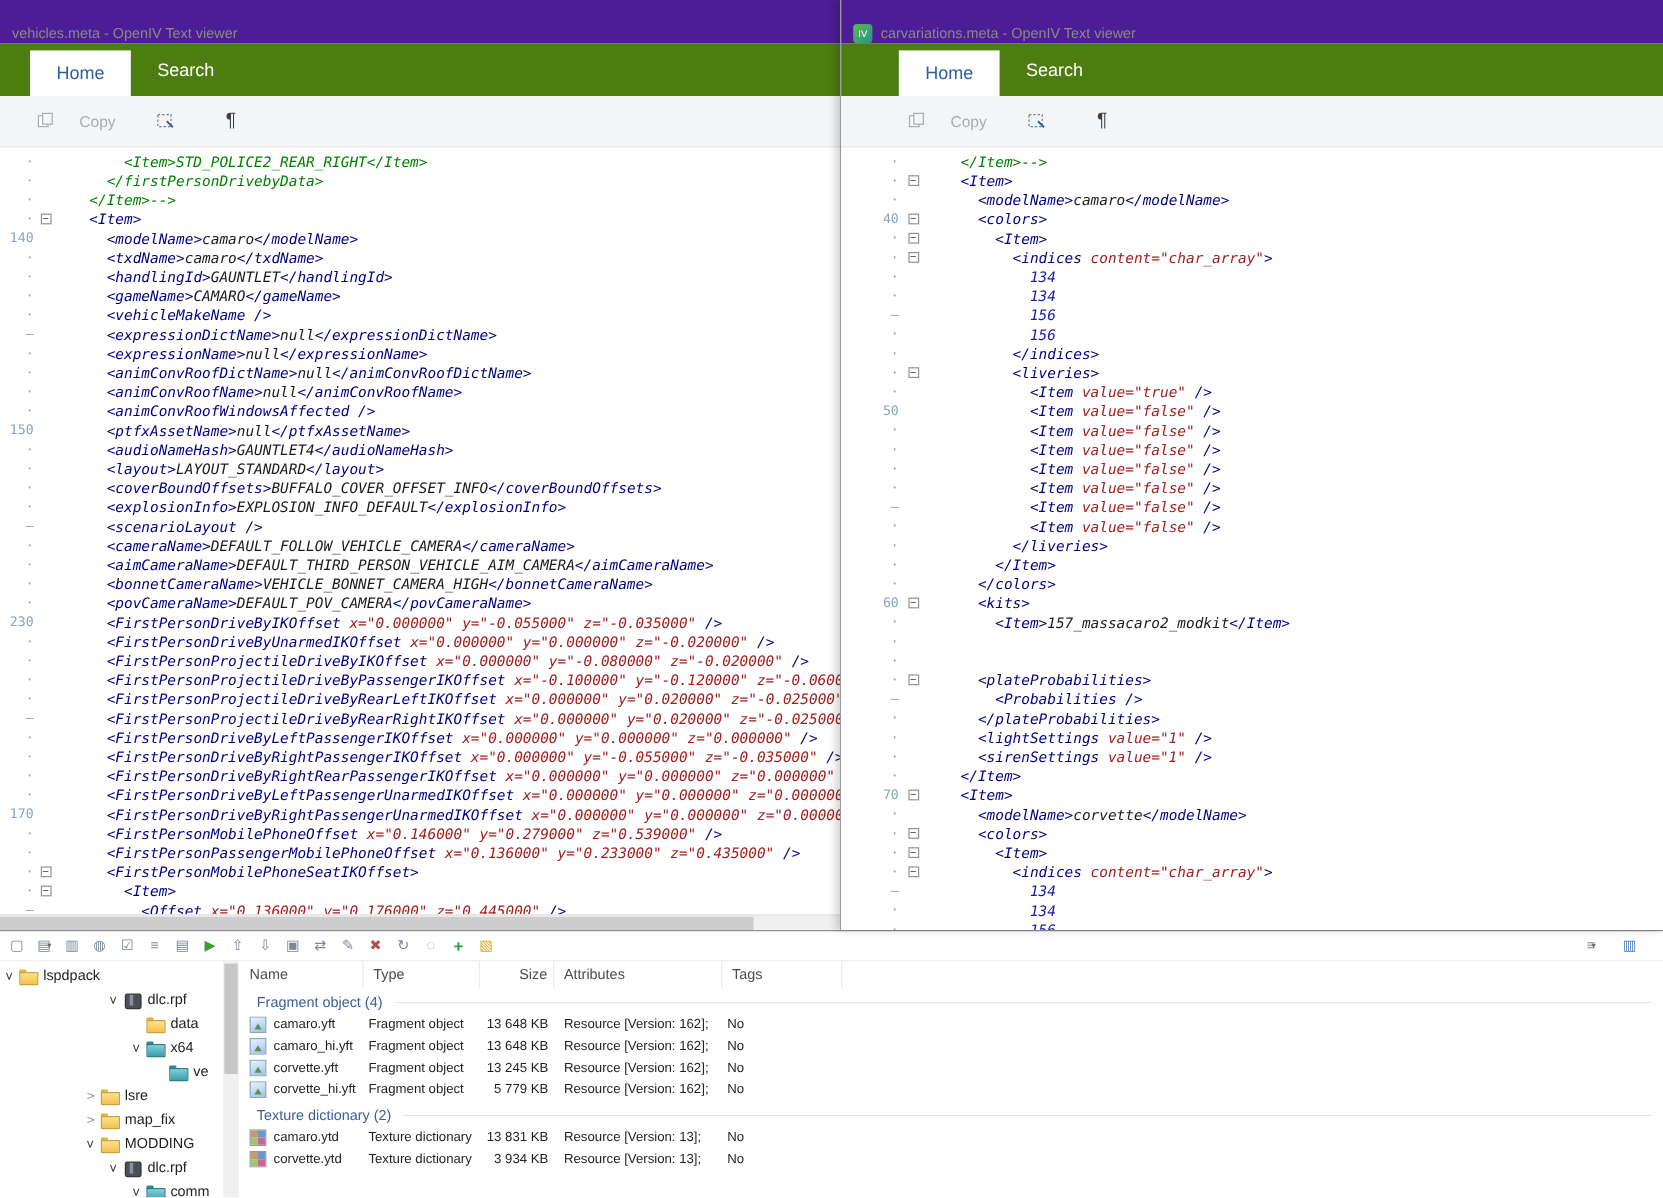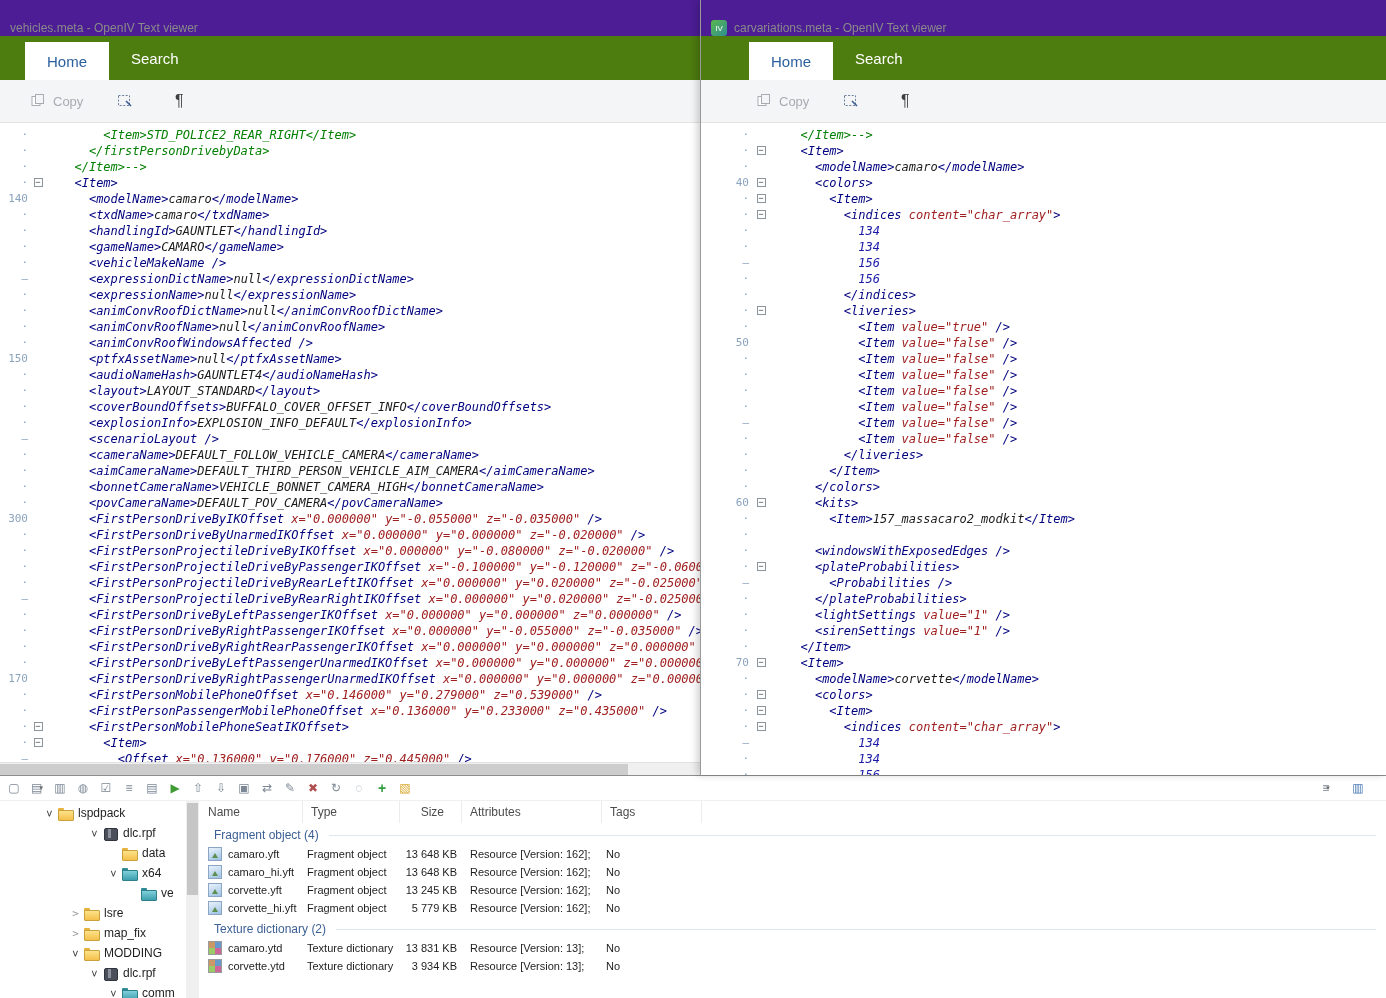--- a/index.html
+++ b/index.html
@@ -9,21 +9,21 @@
   #win-right{left:700px;width:686px;z-index:2;border-left:1px solid #9a9a9a;box-shadow:-3px 0 7px rgba(0,0,0,.18)}
   .titlebar{height:36px;display:flex;align-items:flex-end;padding:4px 0 0 10px;gap:7px;background:#4c1d95}
   .title{font-size:12px;color:#8a8a8a;line-height:15px}
   .appicon{width:16px;height:16px;border-radius:3px;background:linear-gradient(135deg,#5cb84d,#2e8f92);color:#fff;font-size:8px;font-weight:normal;display:flex;align-items:center;justify-content:center;flex:0 0 16px}
   .ribbon{height:44px;background:#4d7c0f;display:flex;padding-left:25px}
   #win-right .ribbon{padding-left:48px}
   .tab{padding:0 22px;display:flex;align-items:center;color:#fff;font-size:15px;cursor:default}
   .tab.active{background:#fff;color:#2b5f9e;margin-top:6px}
   .tools{height:43px;background:#f4f5f7;border-bottom:1px solid #e4e4e4;display:flex;align-items:center;padding-left:30px;gap:30px}
   #win-right .tools{padding-left:55px}
-  .copybtn{display:flex;align-items:center;gap:7px;color:#a7acb2;font-size:13px;background:none;border:none}
+  .copybtn{display:flex;align-items:center;gap:20px;color:#a7acb2;font-size:13px;background:none;border:none}
   .iconbtn{background:none;border:none;display:flex;align-items:center;justify-content:center;width:24px;height:24px}
   .pilcrow{font-size:16px;color:#3f3f3f;background:none;border:none;width:24px;height:24px}
   .editor{position:absolute;left:0;right:0;top:123px;bottom:13px;overflow:hidden;background:#fff;padding-top:4px;cursor:text}
   #win-right .editor{bottom:0}
   .cl{display:flex;height:16px;font:12px "DejaVu Sans Mono","Liberation Mono",monospace}
   .g{flex:0 0 28px;text-align:right;font-size:11px;color:#8ba3bd;line-height:16px}
   #win-right .g{flex-basis:48px}
   .fz{flex:0 0 20px;display:flex;justify-content:center}
   #win-right .fz{flex-basis:24px}
   .fb{width:9px;height:9px;border:1px solid #8b939b;background:#fff;font:9px/7px "Liberation Sans",sans-serif;color:#333;text-align:center;margin-top:3px;cursor:pointer}
@@ -49,21 +49,21 @@
   .folder-teal::before{background:#2e8a96}
   .folder-teal::after{background:linear-gradient(#7fd0da,#3d9fae);border-color:#2e7f8a}
   .rpf::before{content:"";position:absolute;left:2px;top:3px;width:12px;height:11px;background:#4a4f5a;border:1px solid #30343c;border-radius:2px}
   .rpf::after{content:"";position:absolute;left:6px;top:4px;width:3px;height:9px;background:#8a909c}
   .tree-scroll{position:absolute;left:186px;top:0;width:13px;bottom:0;background:#f0f0f0}
   .tree-scroll .thumb{margin:2px 1px;height:92px;background:#c6c6c6}
   #files{position:absolute;left:200px;right:0;top:0;bottom:0;overflow:hidden}
   .fhead,.frow{display:grid;grid-template-columns:103px 97px 62px 140px 100px;align-items:center}
   .fhead{height:22px;font-size:12px;color:#4c4c4c}
   .hc{padding-left:8px;border-right:1px solid #ececec;height:100%;display:flex;align-items:center}
-  .hc.size{justify-content:flex-end;padding-right:17px}
+  .hc.size{justify-content:flex-end;padding-right:5px}
   .frow{height:18px;font-size:11px;color:#1e1e1e}
   .fc{white-space:nowrap;overflow:hidden}
   .fc.name{display:flex;align-items:center;padding-left:8px}
   .fc.type{padding-left:4px}
   .fc.size{text-align:right;padding-right:5px}
   .fc.attrs{padding-left:8px}
   .fc.tags{padding-left:4px}
   .ficon{width:14px;height:14px;flex:0 0 14px;position:relative;margin-right:6px}
   .yft{background:linear-gradient(160deg,#eaf2fb 0%,#bcd6ee 60%,#9cc0e4 100%);border:1px solid #8aa6c4}
   .yft::after{content:"";position:absolute;left:3px;bottom:2px;border-left:3px solid transparent;border-right:3px solid transparent;border-bottom:5px solid #5f8f4e}
@@ -220,21 +220,21 @@
         <span class="g">·</span>
         <span class="fz"></span>
         <span class="cd"><span class="tx">    </span><span class="tg">&lt;bonnetCameraName&gt;</span><span class="tx">VEHICLE_BONNET_CAMERA_HIGH</span><span class="tg">&lt;/bonnetCameraName&gt;</span></span>
       </div>
       <div class="cl">
         <span class="g">·</span>
         <span class="fz"></span>
         <span class="cd"><span class="tx">    </span><span class="tg">&lt;povCameraName&gt;</span><span class="tx">DEFAULT_POV_CAMERA</span><span class="tg">&lt;/povCameraName&gt;</span></span>
       </div>
       <div class="cl">
-        <span class="g">300</span>
+        <span class="g">230</span>
         <span class="fz"></span>
         <span class="cd"><span class="tx">    </span><span class="tg">&lt;FirstPersonDriveByIKOffset </span><span class="at">x="0.000000"</span><span class="tg"> </span><span class="at">y="-0.055000"</span><span class="tg"> </span><span class="at">z="-0.035000"</span><span class="tg"> /&gt;</span></span>
       </div>
       <div class="cl">
         <span class="g">·</span>
         <span class="fz"></span>
         <span class="cd"><span class="tx">    </span><span class="tg">&lt;FirstPersonDriveByUnarmedIKOffset </span><span class="at">x="0.000000"</span><span class="tg"> </span><span class="at">y="0.000000"</span><span class="tg"> </span><span class="at">z="-0.020000"</span><span class="tg"> /&gt;</span></span>
       </div>
       <div class="cl">
         <span class="g">·</span>
@@ -483,21 +483,20 @@
         <span class="fz"></span>
         <span class="cd"><span class="tx">      </span><span class="tg">&lt;Item&gt;</span><span class="tx">157_massacaro2_modkit</span><span class="tg">&lt;/Item&gt;</span></span>
       </div>
       <div class="cl">
         <span class="g">·</span>
         <span class="fz"></span>
       </div>
       <div class="cl">
         <span class="g">·</span>
         <span class="fz"></span>
-        <span class="cd"><span class="tx">    </span><span class="tg">&lt;windowsWithExposedEdges /&gt;</span></span>
       </div>
       <div class="cl">
         <span class="g">·</span>
         <span class="fz">
           <span class="fb">−</span>
         </span>
         <span class="cd"><span class="tx">    </span><span class="tg">&lt;plateProbabilities&gt;</span></span>
       </div>
       <div class="cl">
         <span class="g">–</span>
@@ -637,21 +636,21 @@
           <span>≡</span>
           <span class="tbcaret">▾</span>
         </button>
         <button class="tbicon">
           <span style="color: rgb(74, 122, 181);">▥</span>
         </button>
       </span>
   </div>
   <div class="bmain">
     <div id="tree">
-        <div class="trow" style=" margin-left: 42px;">
+        <div class="trow" style="">
           <span class="chev exp">&gt;</span>
           <span class="ticon folder"></span>
           <span>lspdpack</span>
         </div>
         <div class="trow" style="padding-left: 87px;">
           <span class="chev exp">&gt;</span>
           <span class="ticon rpf"></span>
           <span>dlc.rpf</span>
         </div>
         <div class="trow" style="padding-left: 106px;">

